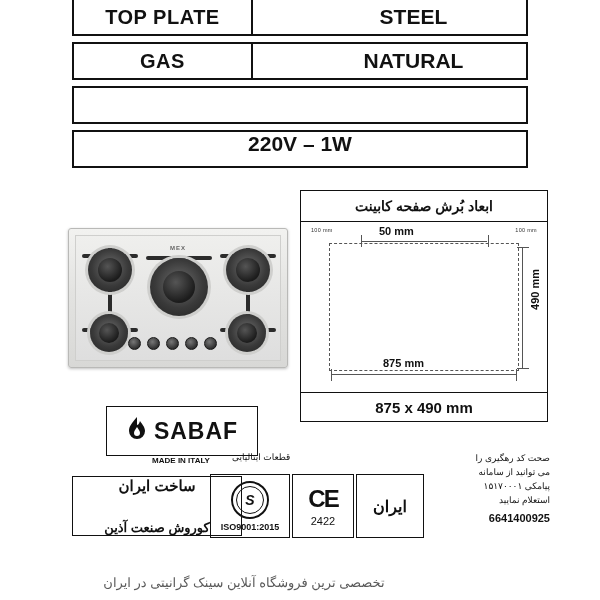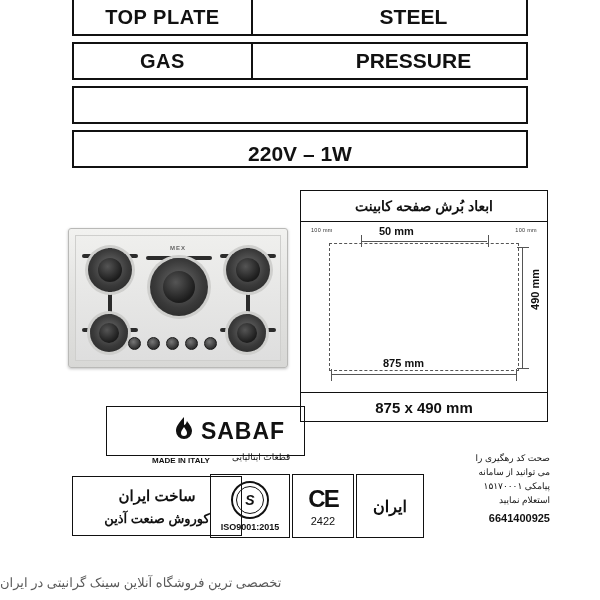--- a/index.html
+++ b/index.html
@@ -28,21 +28,21 @@
     width:44%;
     border-right:2px solid #111;
     display:flex;align-items:center;justify-content:center;
     font-size:20px;font-weight:bold;letter-spacing:.5px;
   }
   .spec-cell-r{
     width:56%;
     display:flex;align-items:center;justify-content:center;
     font-size:21px;font-weight:bold;padding-left:48px;
   }
-  .spec-row.single{justify-content:center;align-items:flex-end;}
+  .spec-row.single{justify-content:center;align-items:flex-start;}
   .spec-row.single .spec-cell-full{
     font-size:21px;font-weight:bold;
     display:flex;align-items:center;justify-content:center;width:100%;
   }
 
   
   .hob-wrap{
     position:absolute;left:68px;top:228px;width:220px;height:140px;
   }
   .hob{
@@ -114,37 +114,37 @@
   .dim-text{position:absolute;font-size:11px;font-weight:bold;color:#111;}
   .dim-small{position:absolute;font-size:5.5px;color:#333;letter-spacing:.3px;}
   .vline{position:absolute;width:1px;background:#555;}
   .hline{position:absolute;height:1px;background:#555;}
   .rot{writing-mode:vertical-rl;transform:rotate(180deg);}
 
   
   .sabaf-box{
     position:absolute;left:106px;top:406px;width:150px;height:48px;
     border:1.5px solid #111;
-    display:flex;flex-direction:column;align-items:center;justify-content:center;padding-left:47px;
+    display:flex;flex-direction:column;align-items:center;justify-content:center;
   }
   .sabaf-row{display:flex;align-items:center;gap:6px;}
   .sabaf-word{font-size:23px;font-weight:bold;letter-spacing:1px;}
   .sabaf-caption{
     position:absolute;left:106px;top:456px;width:150px;
     font-size:8px;font-weight:bold;text-align:center;
   }
   .sabaf-fa{
     position:absolute;left:232px;top:452px;font-size:9px;direction:rtl;
   }
 
   
   .iran-box{
     position:absolute;left:72px;top:476px;width:168px;height:58px;
     border:1.5px solid #111;
-    display:flex;flex-direction:column;align-items:center;justify-content:center;
+    display:flex;flex-direction:column;align-items:center;justify-content:space-between;
     gap:6px;direction:rtl;
   }
   .iran-l1{font-size:15px;font-weight:bold;}
   .iran-l2{font-size:13px;font-weight:bold;}
 
   .iso-box{
     position:absolute;left:210px;top:474px;width:78px;height:62px;
     border:1.5px solid #111;
     display:flex;flex-direction:column;align-items:center;justify-content:center;
   }
@@ -179,38 +179,38 @@
 
   .support{
     position:absolute;left:430px;top:452px;width:120px;
     text-align:right;direction:rtl;font-size:9px;line-height:1.55;
   }
   .support .phone{font-size:11px;font-weight:bold;direction:ltr;text-align:right;margin-top:2px;}
 
   
   .footer{
     position:absolute;left:0;right:0;bottom:10px;
-    text-align:left;font-size:13px;color:#5a5a5a;direction:rtl;
+    text-align:center;font-size:13px;color:#5a5a5a;direction:rtl;
   }
 </style>
 </head>
 <body>
 
 <div class="sheet">
 
   <div class="spec-table">
 
     <div class="spec-row">
       <div class="spec-cell-l">TOP PLATE</div>
       <div class="spec-cell-r">STEEL</div>
     </div>
 
     <div class="spec-row">
       <div class="spec-cell-l">GAS</div>
-      <div class="spec-cell-r">PRESSURE</div>
+      <div class="spec-cell-r">NATURAL</div>
     </div>
 
     <div class="spec-row">
     </div>
 
     <div class="spec-row single">
       <div class="spec-cell-full">220V – 1W</div>
     </div>
 
   </div>

